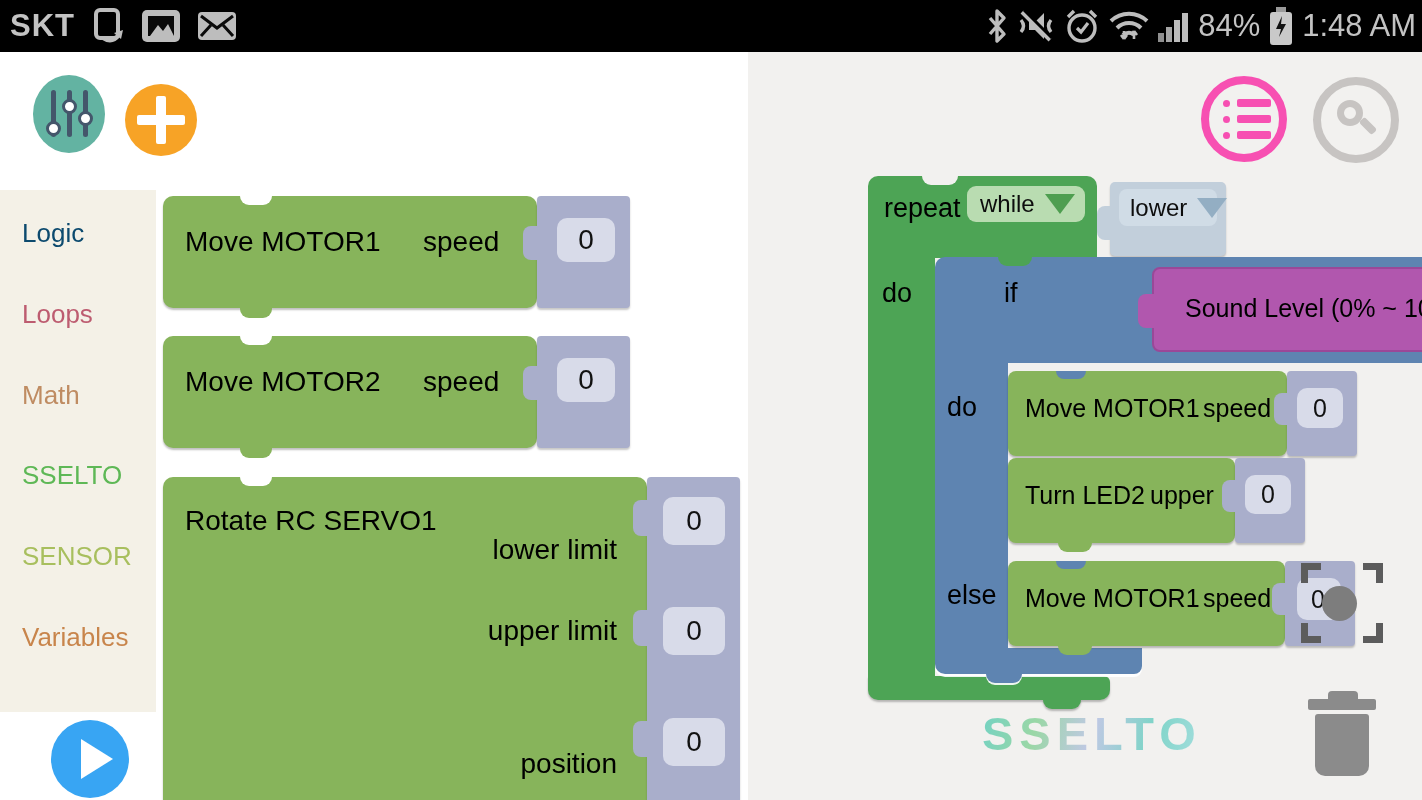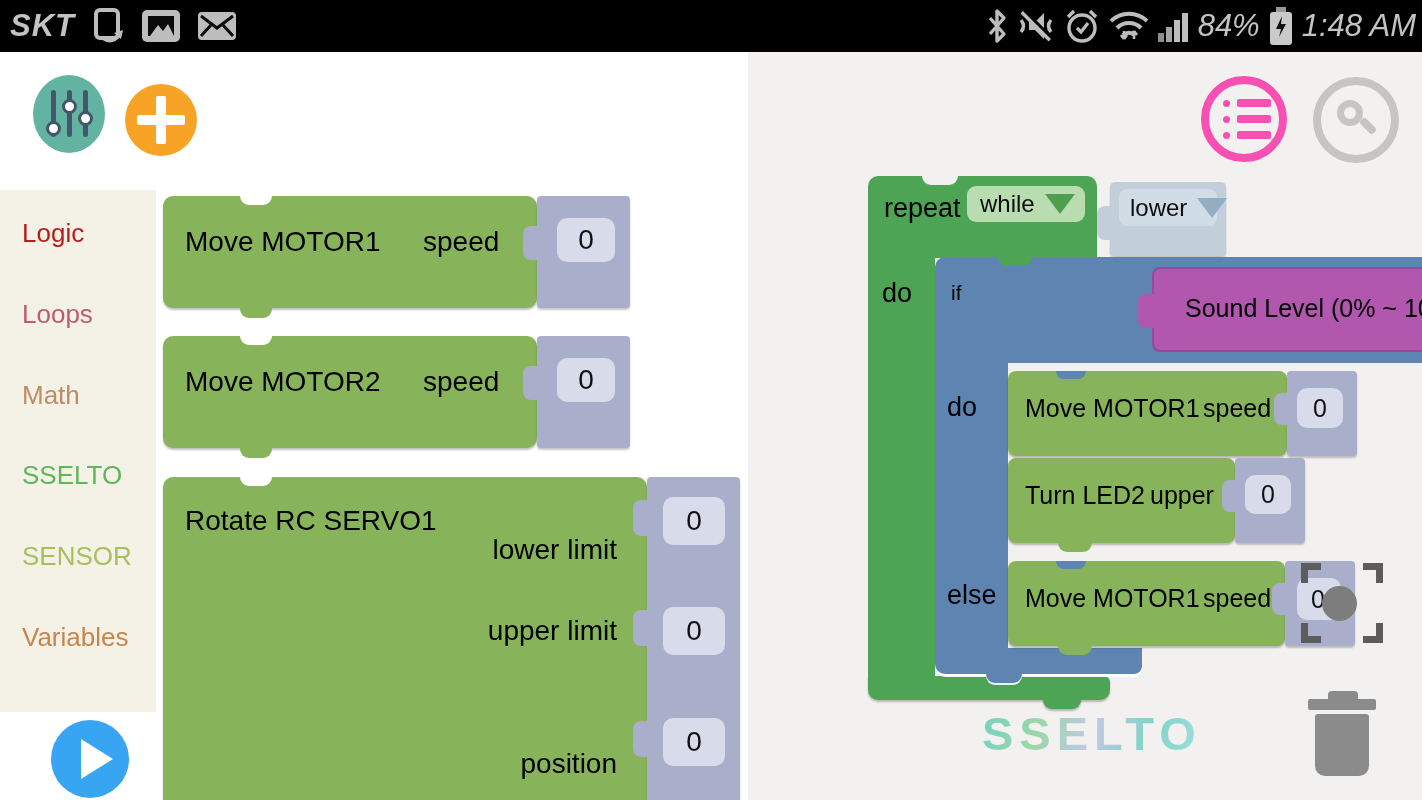--- a/index.html
+++ b/index.html
@@ -4,21 +4,21 @@
 <style>
   html,body{margin:0;padding:0;background:#222;}
   #screen{
     position:relative;width:1422px;height:800px;overflow:hidden;
     background:#fff;font-family:"Liberation Sans",sans-serif;
     -webkit-font-smoothing:antialiased;
   }
   .abs{position:absolute;}
 
   
-  #statusbar{left:0;top:0;width:1422px;height:62px;background:#000;font-style:italic;}
+  #statusbar{left:0;top:0;width:1422px;height:62px;background:#000;}
   .sb-left{position:absolute;left:10px;top:0;height:52px;display:flex;align-items:center;gap:16px;}
   .sb-right{position:absolute;right:6px;top:0;height:52px;display:flex;align-items:center;gap:8px;}
   .sb-text{color:#c3c3c3;font-size:31px;}
   .sb-carrier{font-weight:bold;letter-spacing:1px;}
   .sb-ico{display:block;}
 
   
   #palette-panel{left:0;top:52px;width:748px;height:748px;background:#ffffff;}
   #workspace{left:748px;top:52px;width:674px;height:748px;background:#f2f1ef;}
   #sidebar{left:0;top:190px;width:156px;height:522px;background:#f4f1e7;}
@@ -137,21 +137,21 @@
         <path d="M14 10 L8 23 h5 l-2 8 l7 -13 h-5 z" fill="#111"></path>
       </svg>
       <span class="sb-text">1:48 AM</span>
     </div>
   </div>
 
   <div class="abs" id="palette-panel"></div>
   <div class="abs" id="workspace"></div>
   <div class="abs" id="sidebar"></div>
 
-  <div class="abs cat" style="top: 216px; color: #b91c1c;">Logic</div>
+  <div class="abs cat" style="top: 216px; color: #0c4a6e;">Logic</div>
   <div class="abs cat" style="top: 297px; color: rgb(189, 92, 112);">Loops</div>
   <div class="abs cat" style="top: 378px; color: rgb(191, 140, 98);">Math</div>
   <div class="abs cat" style="top: 458px; color: rgb(94, 184, 86);">SSELTO</div>
   <div class="abs cat" style="top: 539px; color: rgb(168, 191, 94);">SENSOR</div>
   <div class="abs cat" style="top: 620px; color: rgb(200, 133, 75);">Variables</div>
 
   <div class="abs roundbtn" id="btn-settings">
     <span>
       <span class="slider-bar" style="left:18px;"></span><span class="slider-bar" style="left:34px;"></span><span class="slider-bar" style="left:50px;"></span>
       <span class="slider-knob" style="left:13px;top:46px;"></span>
@@ -247,21 +247,21 @@
       <span class="dd-tri" style="border-top:20px solid #93aec3;margin-left:10px;"></span>
     </div>
   </div>
 
   <div>
     <div class="abs logicblue" style="left:935px;top:257px;width:500px;height:106px;border-radius:10px 0 0 0;"></div>
     <div class="abs notch" style="left:998px;top:257px;width:34px;height:9px;background:#4da455;"></div>
     <div class="abs logicblue" style="left:935px;top:363px;width:73px;height:287px;"></div>
     <div class="abs logicblue" style="left:935px;top:648px;width:207px;height:26px;border-radius:0 0 8px 10px;box-shadow:0 3px 0 rgba(255,255,255,0.9);"></div>
     <div class="abs bump" style="left:986px;top:672px;width:36px;height:11px;background:#5e84b1;box-shadow:0 2px 0 rgba(255,255,255,0.9);"></div>
-    <span class="abs blocktext" style="left:951px;top:276px;height:34px;font-size:21px;">if</span>
+    <span class="abs blocktext" style="left:1004px;top:276px;height:34px;font-size:27px;">if</span>
     <span class="abs blocktext" style="left:947px;top:390px;height:34px;font-size:27px;">do</span>
     <span class="abs blocktext" style="left:947px;top:578px;height:34px;font-size:27px;">else</span>
   </div>
 
   <div>
     <div class="abs" style="left:1152px;top:267px;width:280px;height:85px;background:#b157ae;border:2px solid #9a4898;border-radius:8px 0 0 8px;box-sizing:border-box;"></div>
     <div class="abs" style="left:1138px;top:294px;width:16px;height:34px;background:#b157ae;border-radius:8px 0 0 8px;"></div>
     <span class="abs blocktext" style="left:1185px;top:286px;height:44px;font-size:25px;">Sound Level (0% ~ 100</span>
   </div>
 

